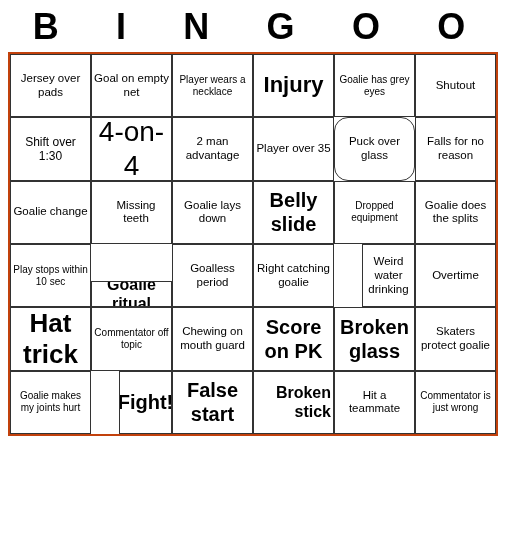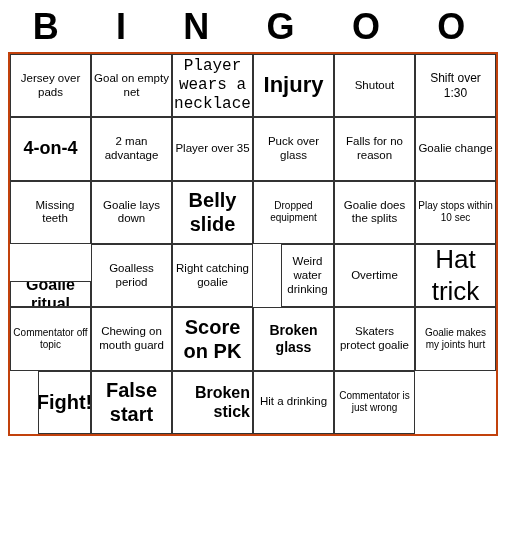--- a/index.html
+++ b/index.html
@@ -50,46 +50,47 @@
   <span>I</span>
   <span>N</span>
   <span>G</span>
   <span>O</span>
   <span>O</span>
 </div>
 
 <div class="bingo-grid">
 <div class="cell" style="font-size: 11.5px;">Jersey over pads</div>
     <div class="cell" style="font-size: 11.5px;">Goal on empty net</div>
-    <div class="cell" style="font-size: 16px; font-family: Liberation Mono, monospace;">Player wears a necklace</div>
+    <div class="cell" style="font-size: 10px;">Player wears a necklace</div>
     <div class="cell" style="font-size: 22px; font-weight: bold;">Injury</div>
+    <div class="cell" style="font-size: 10px;">Goalie has grey eyes</div>
     <div class="cell" style="font-size: 11.5px;">Shutout</div>
     <div class="cell" style="font-size: 12px;">Shift over 1:30</div>
-    <div class="cell" style="font-size: 18px; font-weight: bold;">4-on-4</div>
+    <div class="cell" style="font-size: 28px; font-weight: normal;">4-on-4</div>
     <div class="cell" style="font-size: 11.5px;">2 man advantage</div>
     <div class="cell" style="font-size: 11.5px;">Player over 35</div>
-    <div class="cell" style="font-size: 11.5px;">Puck over glass</div>
+    <div class="cell" style="font-size: 11.5px; border-radius: 14px;">Puck over glass</div>
     <div class="cell" style="font-size: 11.5px;">Falls for no reason</div>
     <div class="cell" style="font-size: 11.5px;">Goalie change</div>
     <div class="cell" style="font-size: 11.5px; padding-left: 11px;">Missing teeth</div>
     <div class="cell" style="font-size: 11.5px;">Goalie lays down</div>
     <div class="cell" style="font-size: 20px; font-weight: bold;">Belly slide</div>
     <div class="cell" style="font-size: 10px;">Dropped equipment</div>
     <div class="cell" style="font-size: 11.5px;">Goalie does the splits</div>
     <div class="cell" style="font-size: 10px;">Play stops within 10 sec</div>
     <div class="cell" style="font-size: 16px; font-weight: bold; margin-top: 37px;">Goalie ritual</div>
     <div class="cell" style="font-size: 11.5px;">Goalless period</div>
     <div class="cell" style="font-size: 11.5px;">Right catching goalie</div>
     <div class="cell" style="font-size: 11.5px; margin-left: 28px;">Weird water drinking</div>
     <div class="cell" style="font-size: 11.5px;">Overtime</div>
-    <div class="cell" style="font-size: 26px; font-weight: normal;">Hat trick</div>
+    <div class="cell" style="font-size: 26px; font-weight: bold;">Hat trick</div>
     <div class="cell" style="font-size: 10px;">Commentator off topic</div>
     <div class="cell" style="font-size: 11.5px;">Chewing on mouth guard</div>
     <div class="cell" style="font-size: 20px; font-weight: bold;">Score on PK</div>
-    <div class="cell" style="font-size: 14px; font-weight: bold;">Broken glass</div>
+    <div class="cell" style="font-size: 20px; font-weight: bold;">Broken glass</div>
     <div class="cell" style="font-size: 11.5px;">Skaters protect goalie</div>
     <div class="cell" style="font-size: 10px;">Goalie makes my joints hurt</div>
     <div class="cell" style="font-size: 20px; font-weight: bold; margin-left: 28px;">Fight!</div>
     <div class="cell" style="font-size: 20px; font-weight: bold;">False start</div>
     <div class="cell" style="font-size: 16px; font-weight: bold; text-align: right;">Broken stick</div>
-    <div class="cell" style="font-size: 11.5px;">Hit a drinking</div>
+    <div class="cell" style="font-size: 11.5px;">Hit a teammate</div>
     <div class="cell" style="font-size: 10px;">Commentator is just wrong</div>
   </div>
 
 </body></html>

